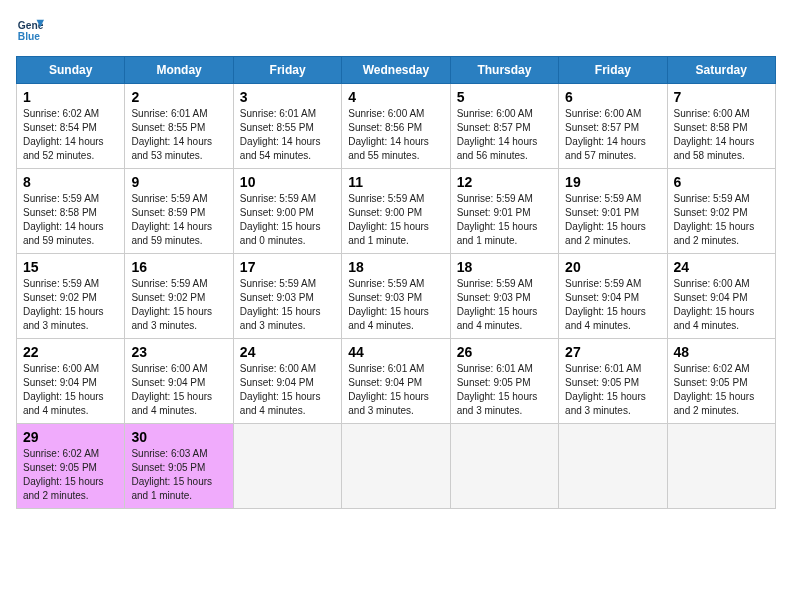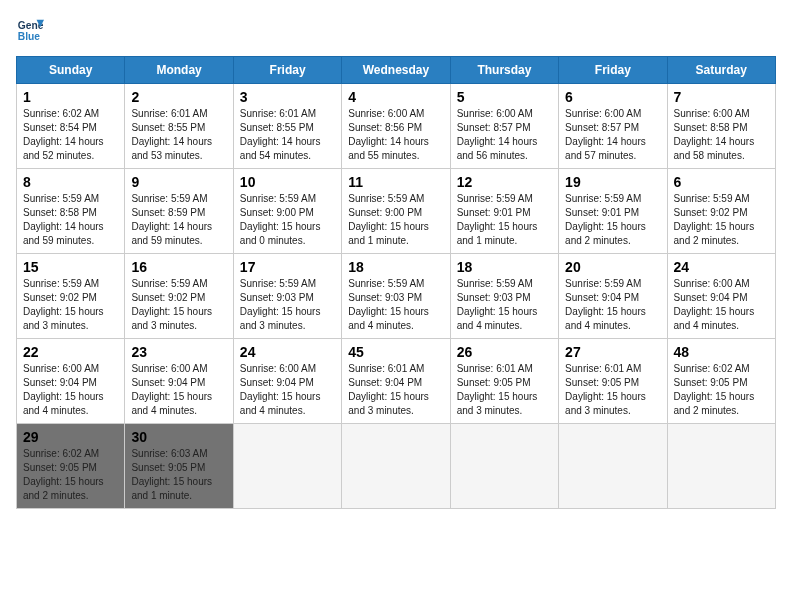--- a/index.html
+++ b/index.html
@@ -53,21 +53,21 @@
     }
     tbody td {
       border: 1px solid #ccc;
       vertical-align: top;
       padding: 5px 6px;
       min-height: 72px;
       background: #fff;
       width: 14.28%;
     }
     tbody tr:last-child td {
-      background: #737373;
+      background: #f0abfc;
     }
     .day-num {
       font-size: 14px;
       font-weight: bold;
       color: #000;
       display: block;
       margin-bottom: 2px;
     }
     .day-info {
       font-size: 10px;
@@ -305,21 +305,21 @@
         </td>
         <td>
           <span class="day-num">24</span>
           <div class="day-info">
             Sunrise: 6:00 AM<br>
             Sunset: 9:04 PM<br>
             Daylight: 15 hours and 4 minutes.
           </div>
         </td>
         <td>
-          <span class="day-num">45</span>
+          <span class="day-num">44</span>
           <div class="day-info">
             Sunrise: 6:01 AM<br>
             Sunset: 9:04 PM<br>
             Daylight: 15 hours and 3 minutes.
           </div>
         </td>
         <td>
           <span class="day-num">26</span>
           <div class="day-info">
             Sunrise: 6:01 AM<br>

